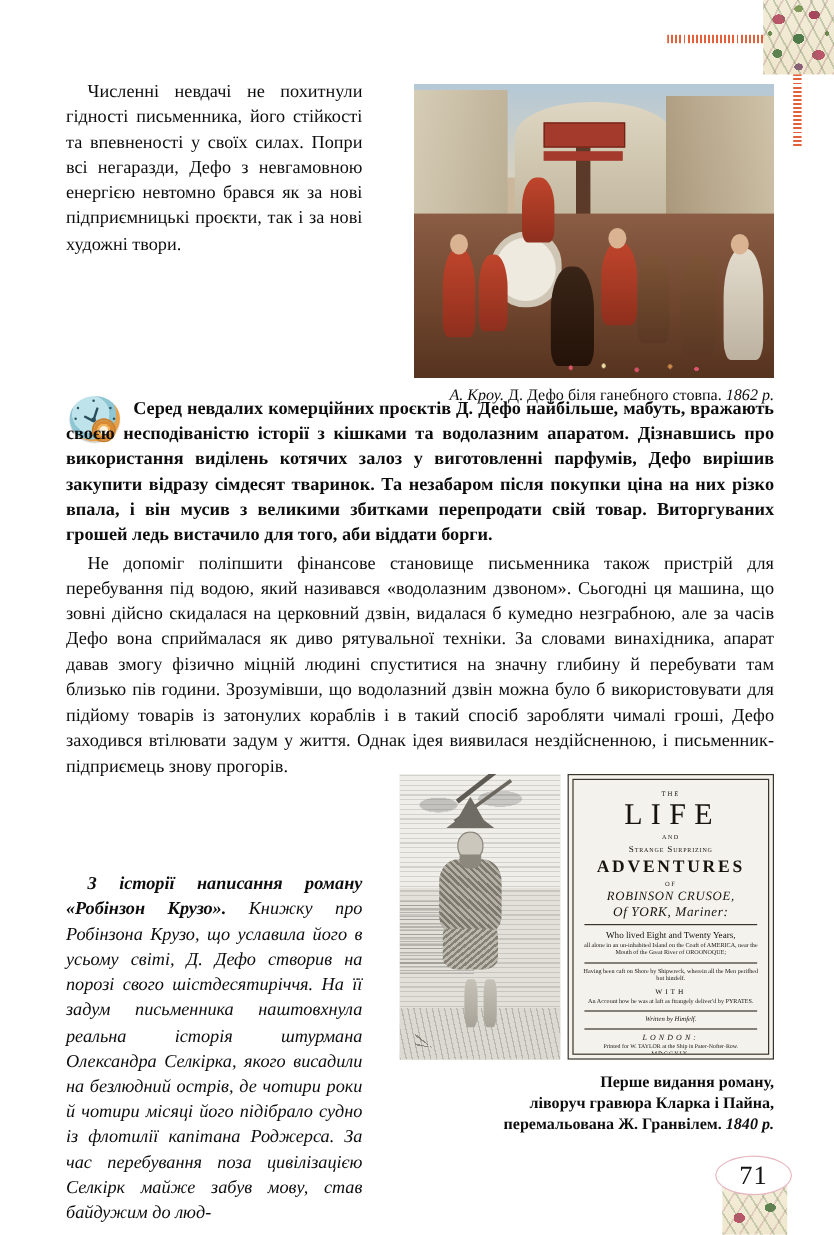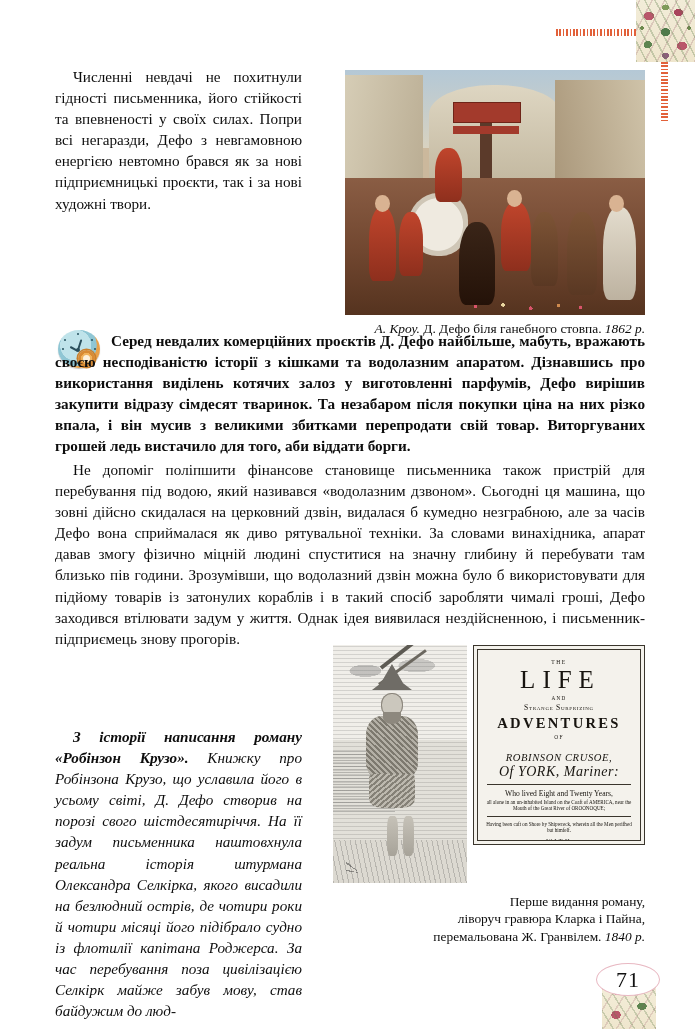--- a/index.html
+++ b/index.html
@@ -170,37 +170,37 @@
   .engrav .plant{position:absolute;left:10%;bottom:4%;width:28px;height:18px;
     background:
       conic-gradient(from 200deg at 50% 100%, rgba(60,60,60,.5) 0 6deg, transparent 6deg 26deg,
       rgba(60,60,60,.5) 26deg 32deg, transparent 32deg 52deg,
       rgba(60,60,60,.5) 52deg 58deg, transparent 58deg 78deg,
       rgba(60,60,60,.5) 78deg 84deg, transparent 84deg 104deg,
       rgba(60,60,60,.5) 104deg 110deg, transparent 110deg 140deg);}
 
   
   .titlepage{
-    position:absolute;left:473px;top:645px;width:172px;height:200px;
+    position:absolute;left:473px;top:645px;width:172px;height:238px;
     background:#f4f2ec;border:1px solid #3a352c;
     box-sizing:border-box;padding:3px;
   }
   .tp-inner{
     width:100%;height:100%;border:1px solid #3a352c;box-sizing:border-box;
     padding:6px 7px;text-align:center;color:#17140f;overflow:hidden;
     font-family:"Liberation Serif","DejaVu Serif",serif;
   }
   .tp-the{font-size:5.6px;letter-spacing:1.6px;margin-top:3px;}
   .tp-life{font-size:25px;letter-spacing:7px;line-height:27px;margin:1px 0 0 3px;}
   .tp-and{font-size:5.2px;letter-spacing:1.2px;margin-top:2px;}
   .tp-strange{font-size:7.6px;letter-spacing:.7px;margin-top:2px;font-variant:small-caps;}
   .tp-adv{font-size:14.6px;letter-spacing:2.3px;margin-top:3px;font-weight:bold;}
   .tp-of{font-size:5.4px;letter-spacing:1.4px;margin-top:2px;}
-  .tp-rc{font-size:10.6px;font-style:italic;letter-spacing:.6px;margin-top:12px;}
-  .tp-york{font-size:14px;font-style:italic;letter-spacing:.5px;margin-top:1px;}
+  .tp-rc{font-size:10.6px;font-style:italic;letter-spacing:.6px;margin-top:2px;}
+  .tp-york{font-size:11px;font-style:italic;letter-spacing:.5px;margin-top:1px;}
   .tp-rule{border-top:1px solid #3a352c;margin:4px 2px;}
   .tp-who{font-size:7.6px;margin-top:2px;line-height:9px;}
   .tp-small{font-size:5.1px;line-height:6.4px;margin-top:1px;}
   .tp-with{font-size:6.2px;letter-spacing:2.4px;margin-top:3px;}
   .tp-acc{font-size:5.1px;line-height:6.4px;margin-top:2px;}
   .tp-written{font-size:5.6px;font-style:italic;margin:3px 0;}
   .tp-london{font-size:6.6px;font-style:italic;letter-spacing:2.6px;margin-top:2px;}
   .tp-printed{font-size:4.9px;line-height:6.2px;margin-top:1px;}
   .tp-year{font-size:5.6px;letter-spacing:.6px;}
 
@@ -335,21 +335,21 @@
       <div class="tp-acc">An Account how he was at laft as ftrangely deliver'd by PYRATES.</div>
       <div class="tp-rule"></div>
       <div class="tp-written">Written by Himfelf.</div>
       <div class="tp-rule"></div>
       <div class="tp-london">LONDON:</div>
       <div class="tp-printed">Printed for W. TAYLOR at the Ship in Pater-Nofter-Row.</div>
       <div class="tp-year">MDCCXIX.</div>
     </div>
   </div>
 
-  <div class="caption" style="left:333px;top:893px;width:312px;">
+  <div class="caption" style="left:333px;top:893px;width:312px;font-weight:bold;">
     <span>Перше видання роману,</span><br>
     <span>ліворуч гравюра Кларка і Пайна,</span><br>
     <span>перемальована Ж. Гранвілем. </span><span class="it">1840 р.</span>
   </div>
 
   <div class="bot-orn"></div>
   <div class="pagenum">71</div>
 
 </div>
 

